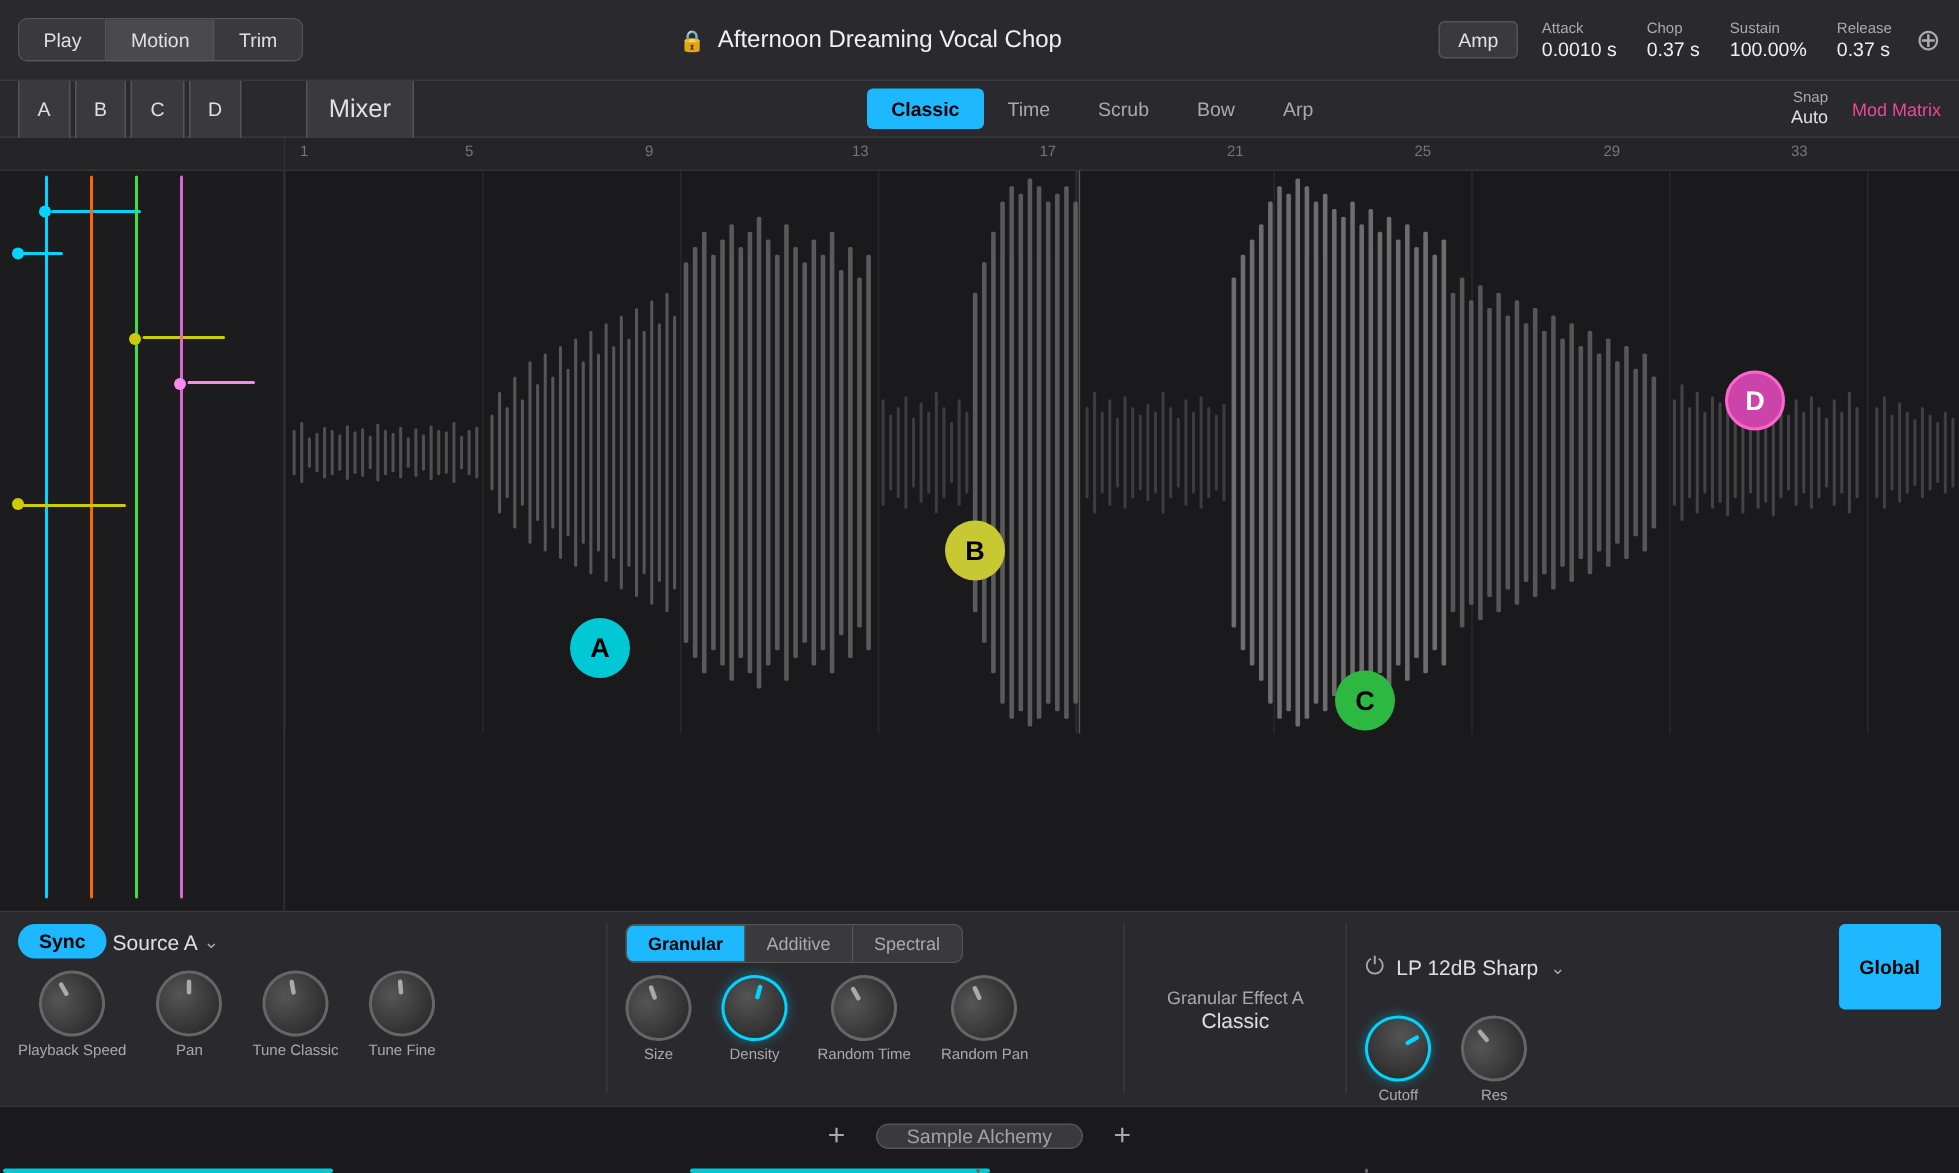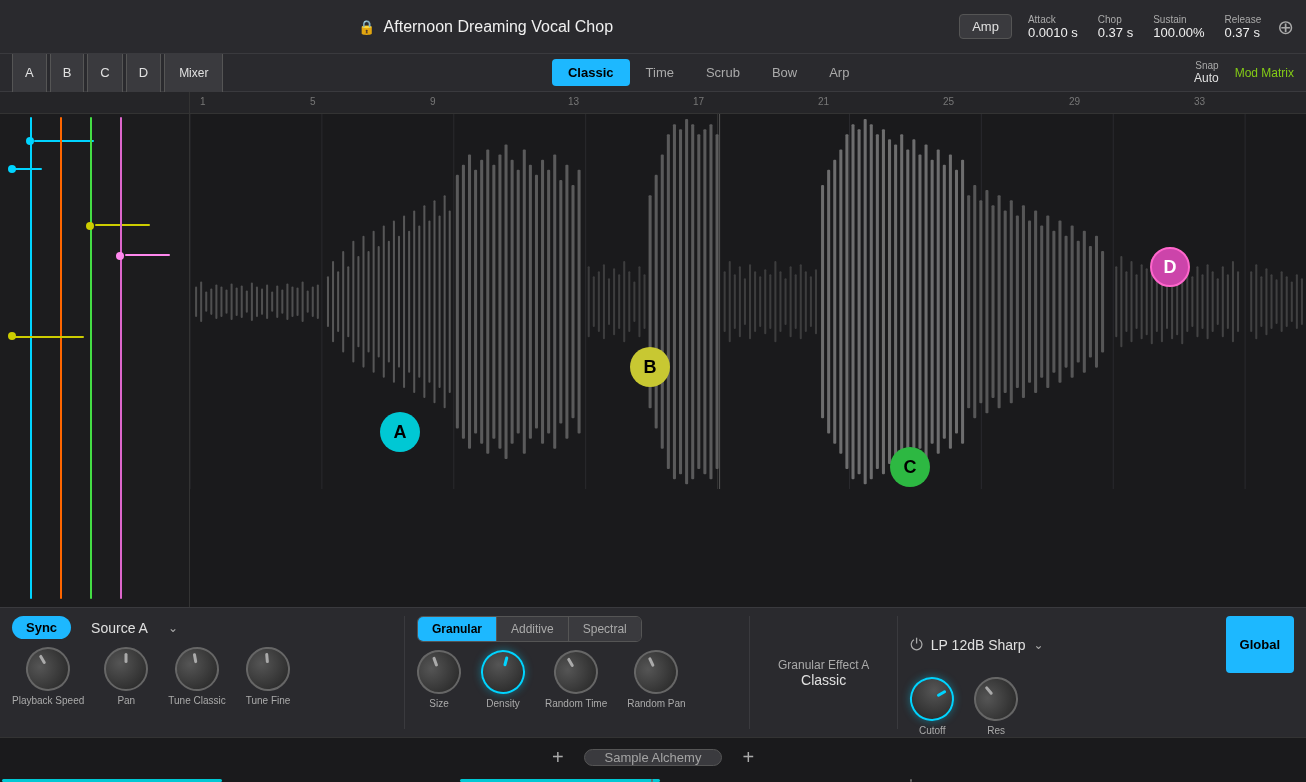--- a/index.html
+++ b/index.html
@@ -144,22 +144,23 @@
       cursor: pointer;
       margin-right: 2px;
     }
 
     .mixer-btn {
       background: #3a3a3e;
       color: #e0e0e0;
       border: 1px solid #555;
       border-radius: 4px;
       padding: 16px 14px;
-      font-size: 12px;
-      cursor: pointer;
+      font-size: 17px;
+      cursor: pointer;
+      margin-left: 40px;
     }
 
     .playback-tabs {
       flex: 1;
       display: flex;
       align-items: center;
       justify-content: center;
       gap: 0;
     }
 
@@ -183,21 +184,21 @@
       display: flex;
       flex-direction: column;
       align-items: flex-end;
       font-size: 11px;
       color: #aaa;
       margin-right: 16px;
     }
 
     .mod-matrix-btn {
       background: none;
-      color: #84cc16;
+      color: #ec4899;
       border: none;
       font-size: 12px;
       cursor: pointer;
     }
 
     
     .waveform-area {
       flex: 1;
       background: #1c1c1e;
       position: relative;
@@ -304,21 +305,21 @@
     .source-section {
       display: flex;
       flex-direction: column;
       gap: 4px;
       min-width: 380px;
     }
 
     .source-header {
       display: flex;
       align-items: center;
-      gap: 20px;
+      gap: 4px;
       margin-bottom: 4px;
     }
 
     .sync-btn {
       background: #1db8ff;
       color: #000;
       border: none;
       border-radius: 12px;
       padding: 4px 14px;
       font-size: 13px;
@@ -561,20 +562,25 @@
       border: 1px solid rgba(255,255,255,0.3);
       background: rgba(255,255,255,0.05);
     }
   </style>
 </head>
 <body>
 
 <div class="main-container">
 
   <div class="top-bar">
+    <div class="play-motion-trim">
+      <button class="top-btn">Play</button>
+      <button class="top-btn active">Motion</button>
+      <button class="top-btn">Trim</button>
+    </div>
 
     <div class="title-area">
       <span class="lock-icon">🔒</span>
       <span class="patch-title">Afternoon Dreaming Vocal Chop</span>
     </div>
 
     <div class="right-controls">
       <button class="amp-btn">Amp</button>
       <div class="envelope-params">
         <div class="env-param">

